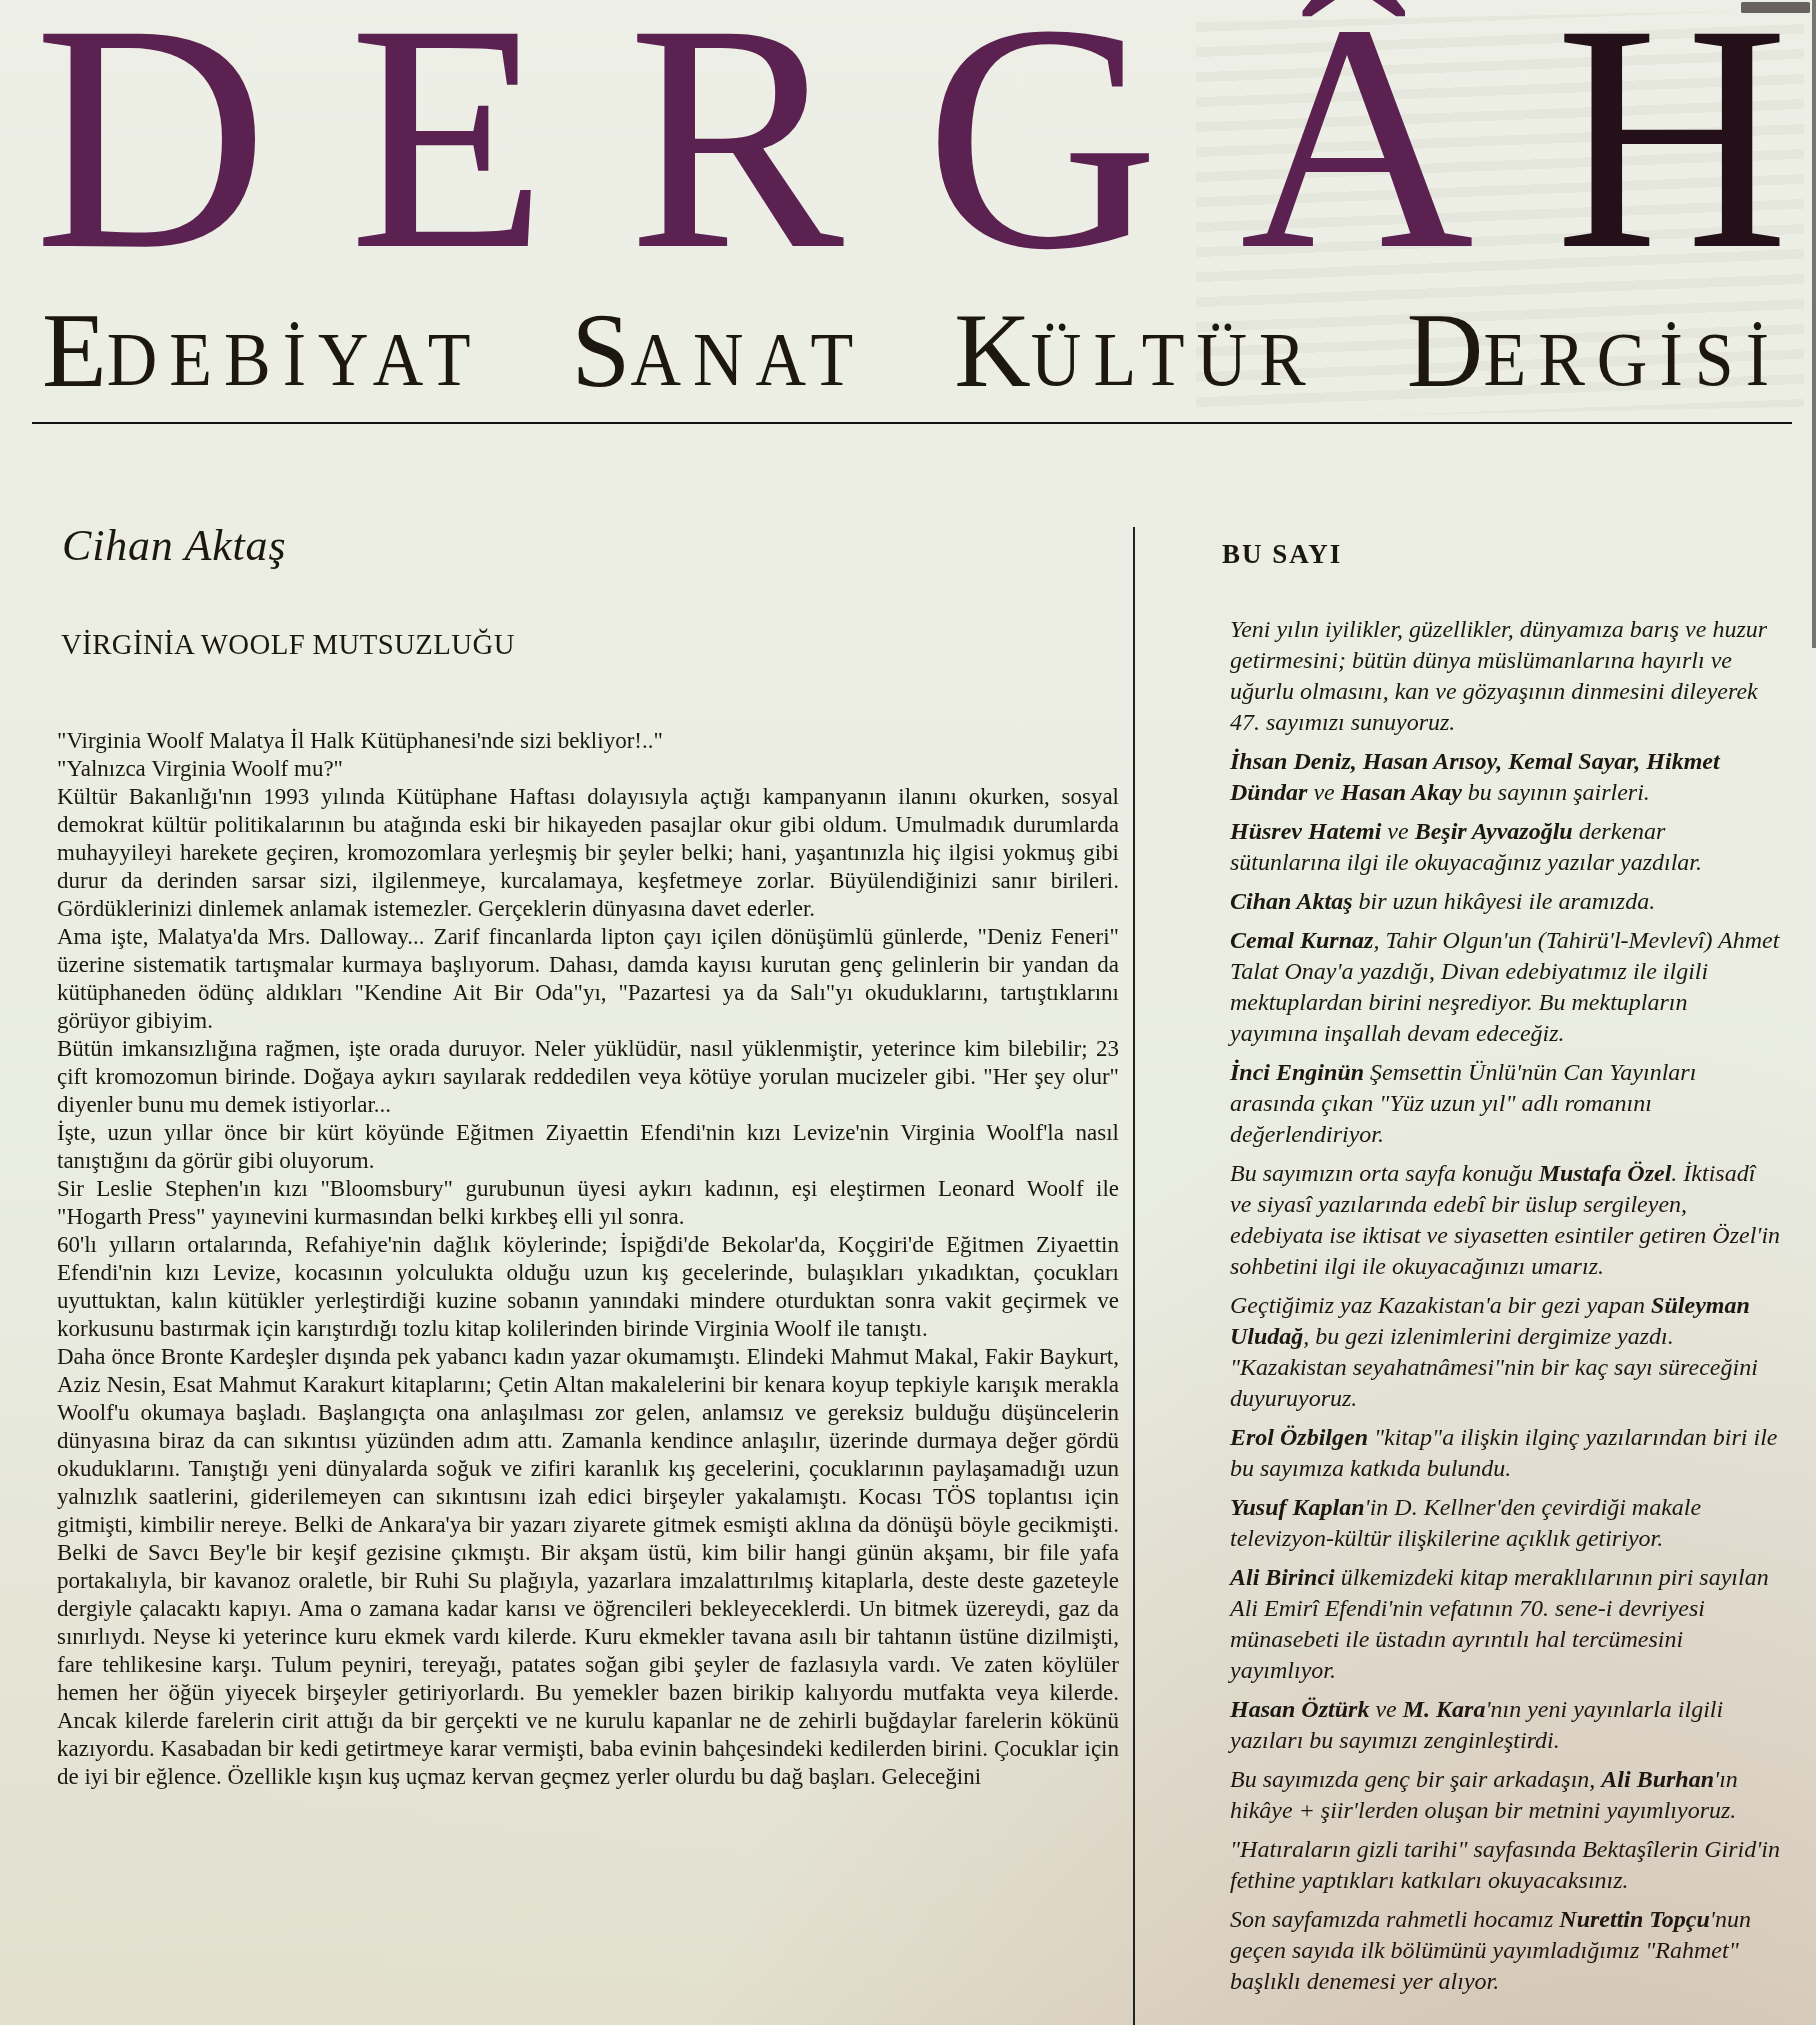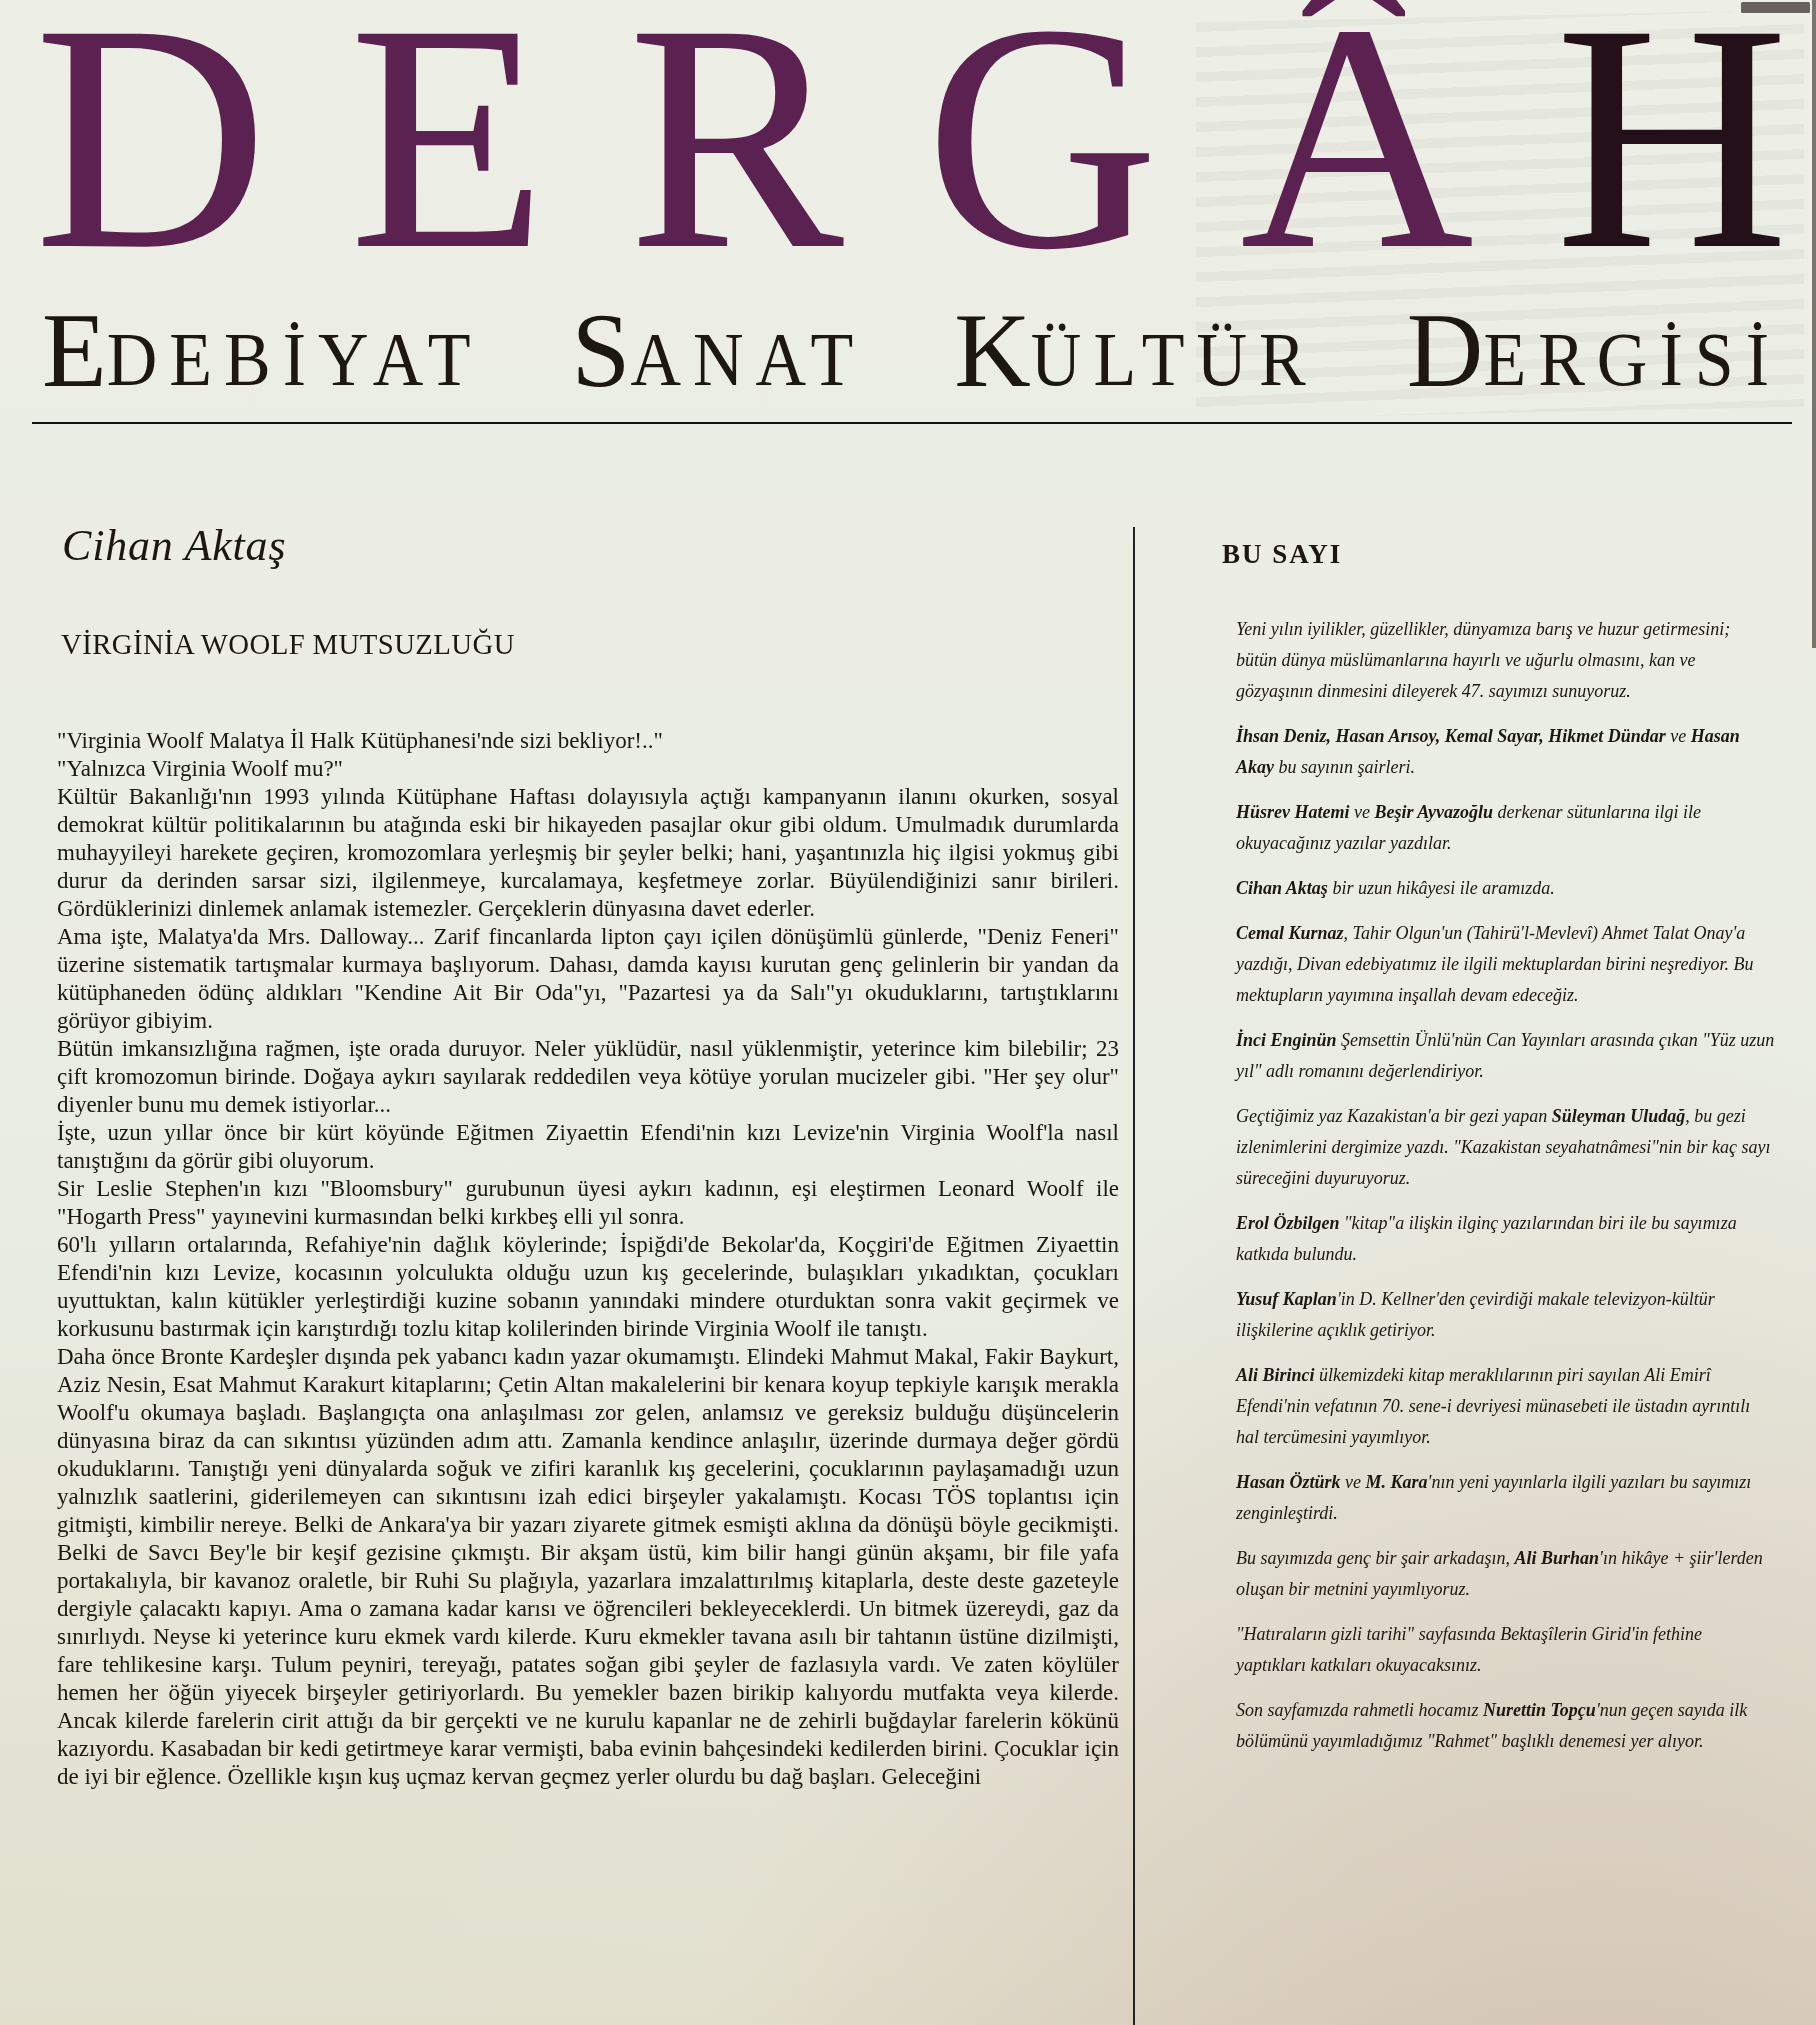--- a/index.html
+++ b/index.html
@@ -39,21 +39,21 @@
   .author{position:absolute;left:62px;top:520px;font-style:italic;font-size:44px;letter-spacing:0.8px;}
   .article-title{position:absolute;left:61px;top:627px;font-size:30px;letter-spacing:0.4px;transform:scaleX(0.96);transform-origin:left;}
   .article-body{position:absolute;left:57px;top:727px;width:1062px;text-align:justify;font-size:23px;line-height:28px;}
   .article-body p{margin:0;}
 
   .divider-v{position:absolute;left:1133px;top:527px;width:2px;height:1616px;background:#222;}
 
   
   .issue-col{position:absolute;left:1222px;top:539px;width:567px;}
   .issue-heading{font-size:27px;font-weight:700;letter-spacing:2px;margin:0 0 44px 0;}
-  .issue-items p{margin:14px;font-style:italic;font-size:18px;line-height:31px;text-align:left;}
+  .issue-items p{margin:8px;font-style:italic;font-size:24px;line-height:31px;text-align:left;}
   .issue-items b{font-weight:700;}
 </style>
 </head>
 <body>
 
 <div class="page">
 
   <div class="bleed-ghost"></div>
   <div class="scan-edge"></div>
   <div class="corner-mark"></div>
@@ -104,20 +104,21 @@
 
   <div class="issue-col">
     <p class="issue-heading">BU SAYI</p>
     <div class="issue-items">
         <p><span>Yeni yılın iyilikler, güzellikler, dünyamıza barış ve huzur getirmesini; bütün dünya müslümanlarına hayırlı ve uğurlu olmasını, kan ve gözyaşının dinmesini dileyerek 47. sayımızı sunuyoruz.</span></p>
         <p><b>İhsan Deniz, Hasan Arısoy, Kemal Sayar, Hikmet Dündar</b><span> ve </span><b>Hasan Akay</b><span> bu sayının şairleri.</span></p>
         <p><b>Hüsrev Hatemi</b><span> ve </span><b>Beşir Ayvazoğlu</b><span> derkenar sütunlarına ilgi ile okuyacağınız yazılar yazdılar.</span></p>
         <p><b>Cihan Aktaş</b><span> bir uzun hikâyesi ile aramızda.</span></p>
         <p><b>Cemal Kurnaz</b><span>, Tahir Olgun'un (Tahirü'l-Mevlevî) Ahmet Talat Onay'a yazdığı, Divan edebiyatımız ile ilgili mektuplardan birini neşrediyor. Bu mektupların yayımına inşallah devam edeceğiz.</span></p>
         <p><b>İnci Enginün</b><span> Şemsettin Ünlü'nün Can Yayınları arasında çıkan "Yüz uzun yıl" adlı romanını değerlendiriyor.</span></p>
+        <p><span>Bu sayımızın orta sayfa konuğu </span><b>Mustafa Özel</b><span>. İktisadî ve siyasî yazılarında edebî bir üslup sergileyen, edebiyata ise iktisat ve siyasetten esintiler getiren Özel'in sohbetini ilgi ile okuyacağınızı umarız.</span></p>
         <p><span>Geçtiğimiz yaz Kazakistan'a bir gezi yapan </span><b>Süleyman Uludağ</b><span>, bu gezi izlenimlerini dergimize yazdı. "Kazakistan seyahatnâmesi"nin bir kaç sayı süreceğini duyuruyoruz.</span></p>
         <p><b>Erol Özbilgen</b><span> "kitap"a ilişkin ilginç yazılarından biri ile bu sayımıza katkıda bulundu.</span></p>
         <p><b>Yusuf Kaplan</b><span>'in D. Kellner'den çevirdiği makale televizyon-kültür ilişkilerine açıklık getiriyor.</span></p>
         <p><b>Ali Birinci</b><span> ülkemizdeki kitap meraklılarının piri sayılan Ali Emirî Efendi'nin vefatının 70. sene-i devriyesi münasebeti ile üstadın ayrıntılı hal tercümesini yayımlıyor.</span></p>
         <p><b>Hasan Öztürk</b><span> ve </span><b>M. Kara</b><span>'nın yeni yayınlarla ilgili yazıları bu sayımızı zenginleştirdi.</span></p>
         <p><span>Bu sayımızda genç bir şair arkadaşın, </span><b>Ali Burhan</b><span>'ın hikâye + şiir'lerden oluşan bir metnini yayımlıyoruz.</span></p>
         <p><span>"Hatıraların gizli tarihi" sayfasında Bektaşîlerin Girid'in fethine yaptıkları katkıları okuyacaksınız.</span></p>
         <p><span>Son sayfamızda rahmetli hocamız </span><b>Nurettin Topçu</b><span>'nun geçen sayıda ilk bölümünü yayımladığımız "Rahmet" başlıklı denemesi yer alıyor.</span></p>
       </div>
   </div>

